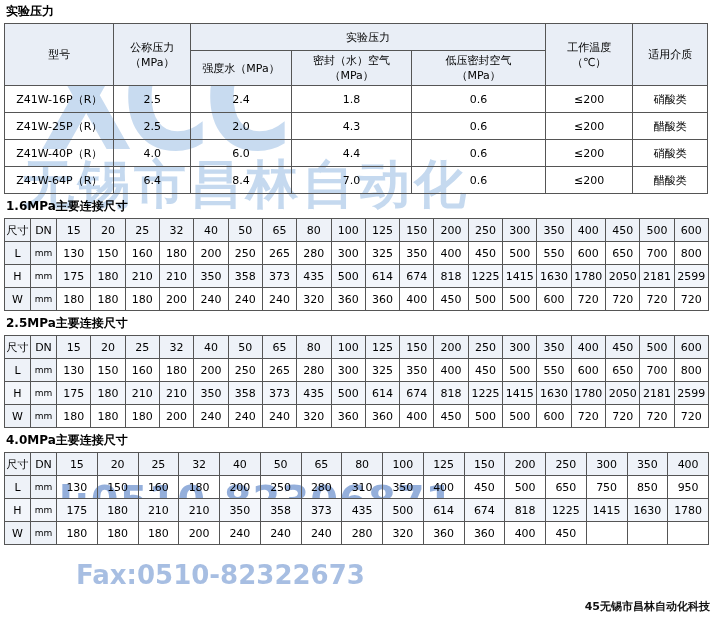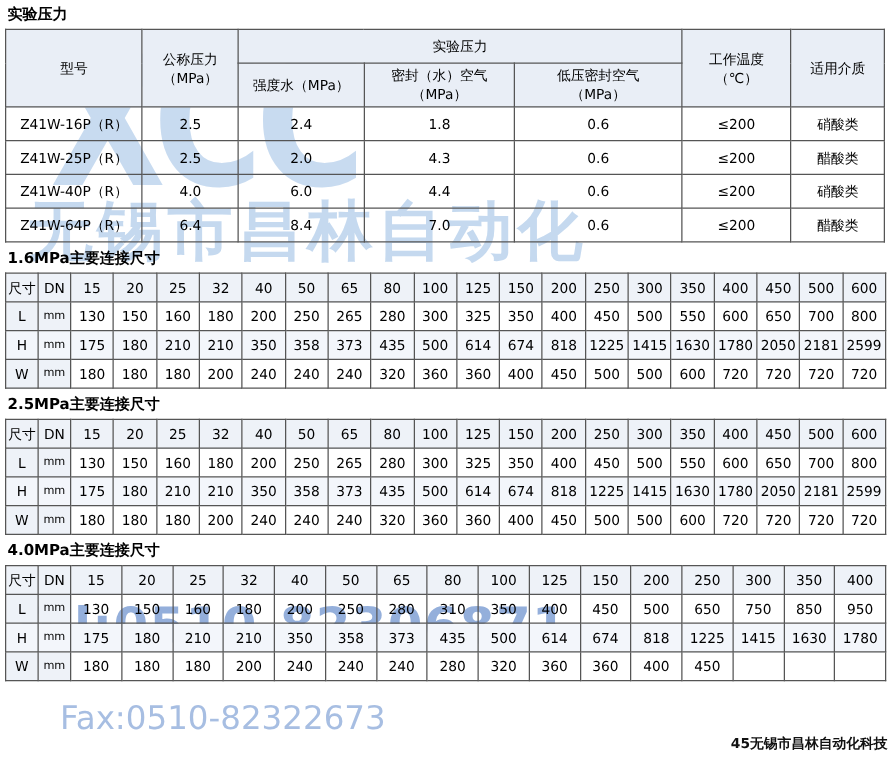--- a/index.html
+++ b/index.html
@@ -27,24 +27,24 @@
     top:478px;
     font-family:"DejaVu Sans","Liberation Sans",sans-serif;
     font-size:40px;
     font-weight:bold;
     color:rgba(60,110,190,0.55);
     white-space:nowrap;
     letter-spacing:1px;
   }
   .wm-text2{
     position:absolute;
-    left:48px;
+    left:76px;
     top:560px;
     font-size:26px;
-    font-weight:normal;
+    font-weight:bold;
     color:rgba(60,110,190,0.45);
     white-space:nowrap;
     text-align:center;
   }
   .wm-logo{
     position:absolute;
     left:40px;top:30px;
     font-size:120px;
     font-weight:bold;
     color:rgba(110,160,215,0.38);
@@ -112,21 +112,21 @@
     font-weight:normal;
     background:transparent;
   }
   .dim .hdr td{background:#eef2f8;}
   .dim .lab{background:#eef2f8;width:22px;}
   .dim .unit{background:#eef2f8;width:22px;font-size:9px;}
   .dim .shade td{background:#f3f6fb;}
 
   .footer-note{
     position:absolute;
-    right:6px;bottom:15px;
+    right:6px;bottom:3px;
     font-size:11px;
     color:#111;
     z-index:7;
     font-weight:bold;
   }
 </style>
 </head>
 <body>
 
 <div class="page">

